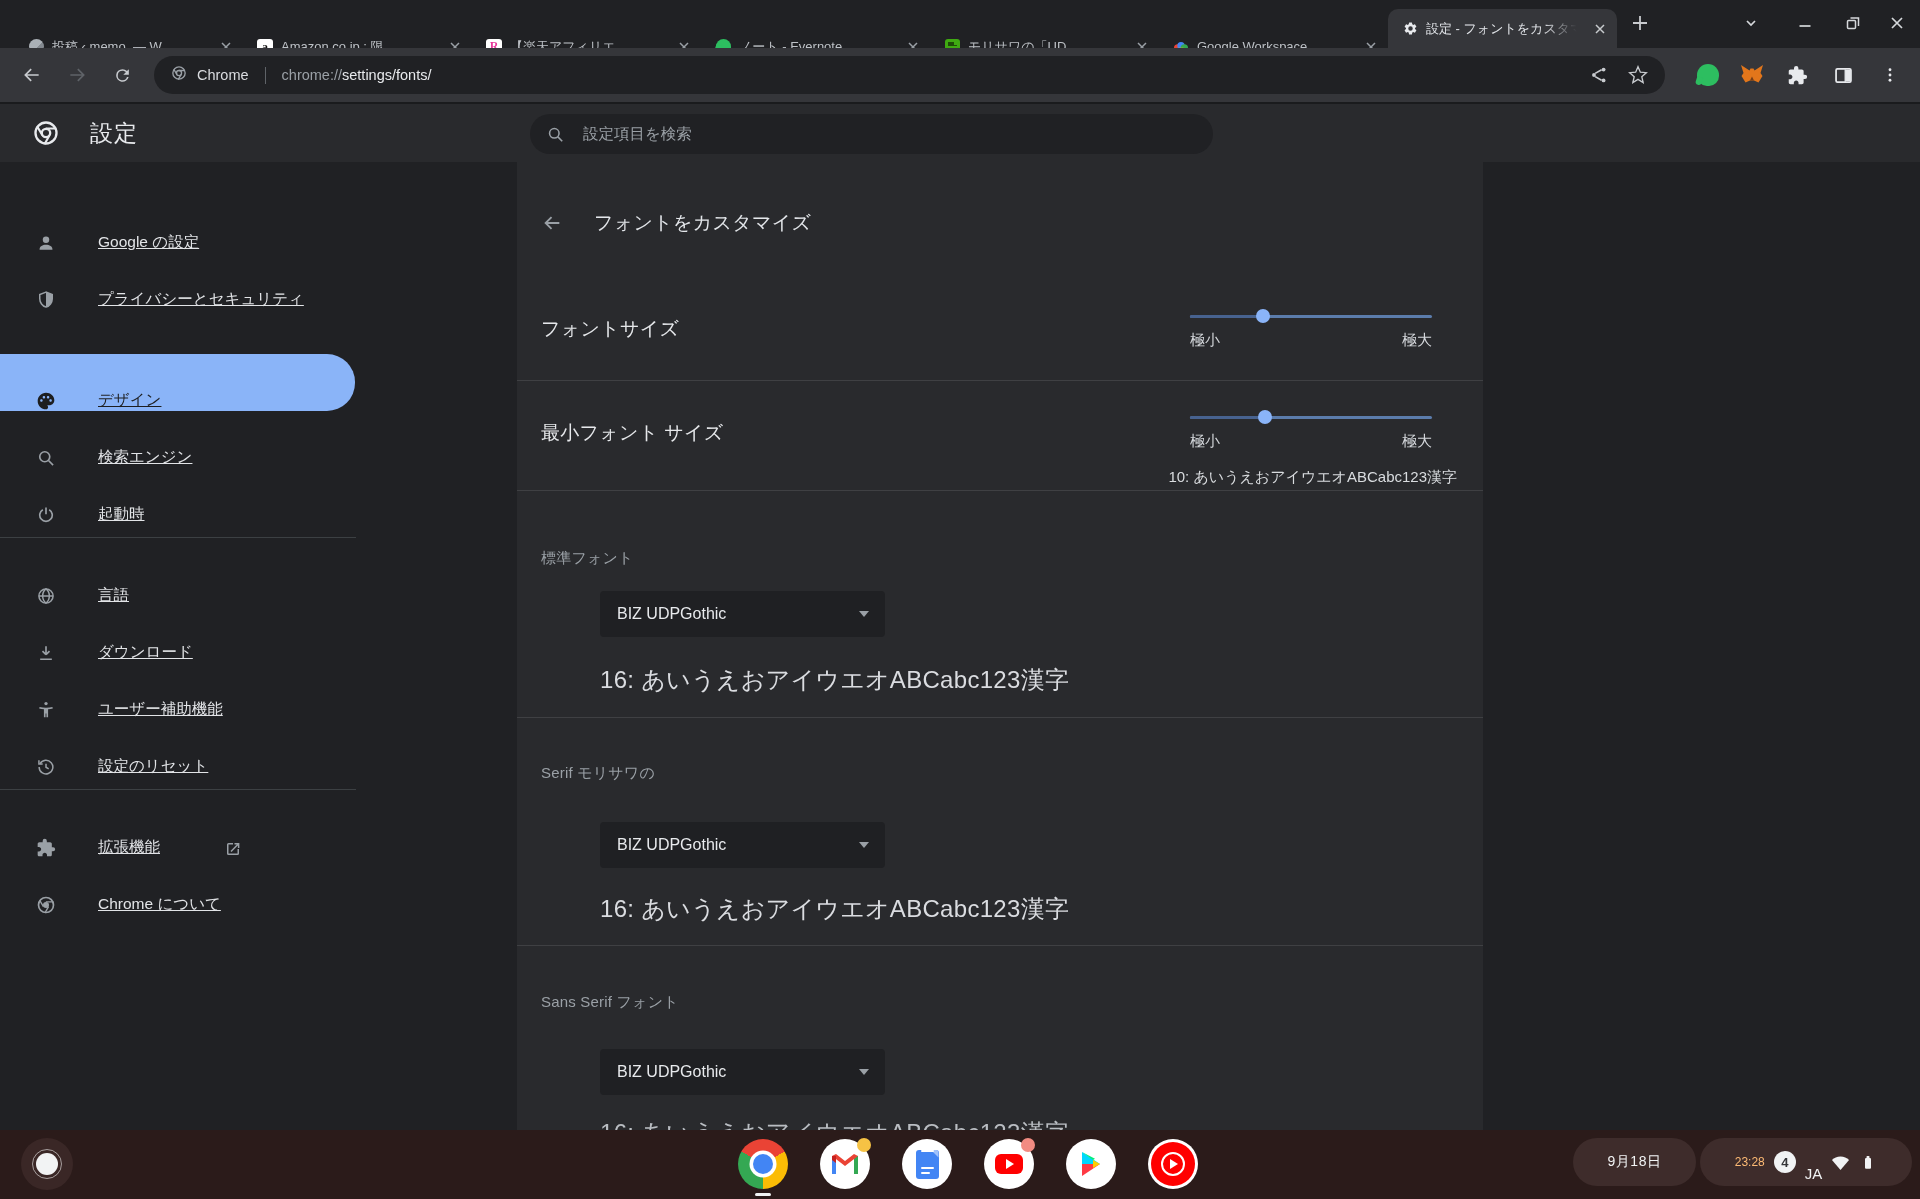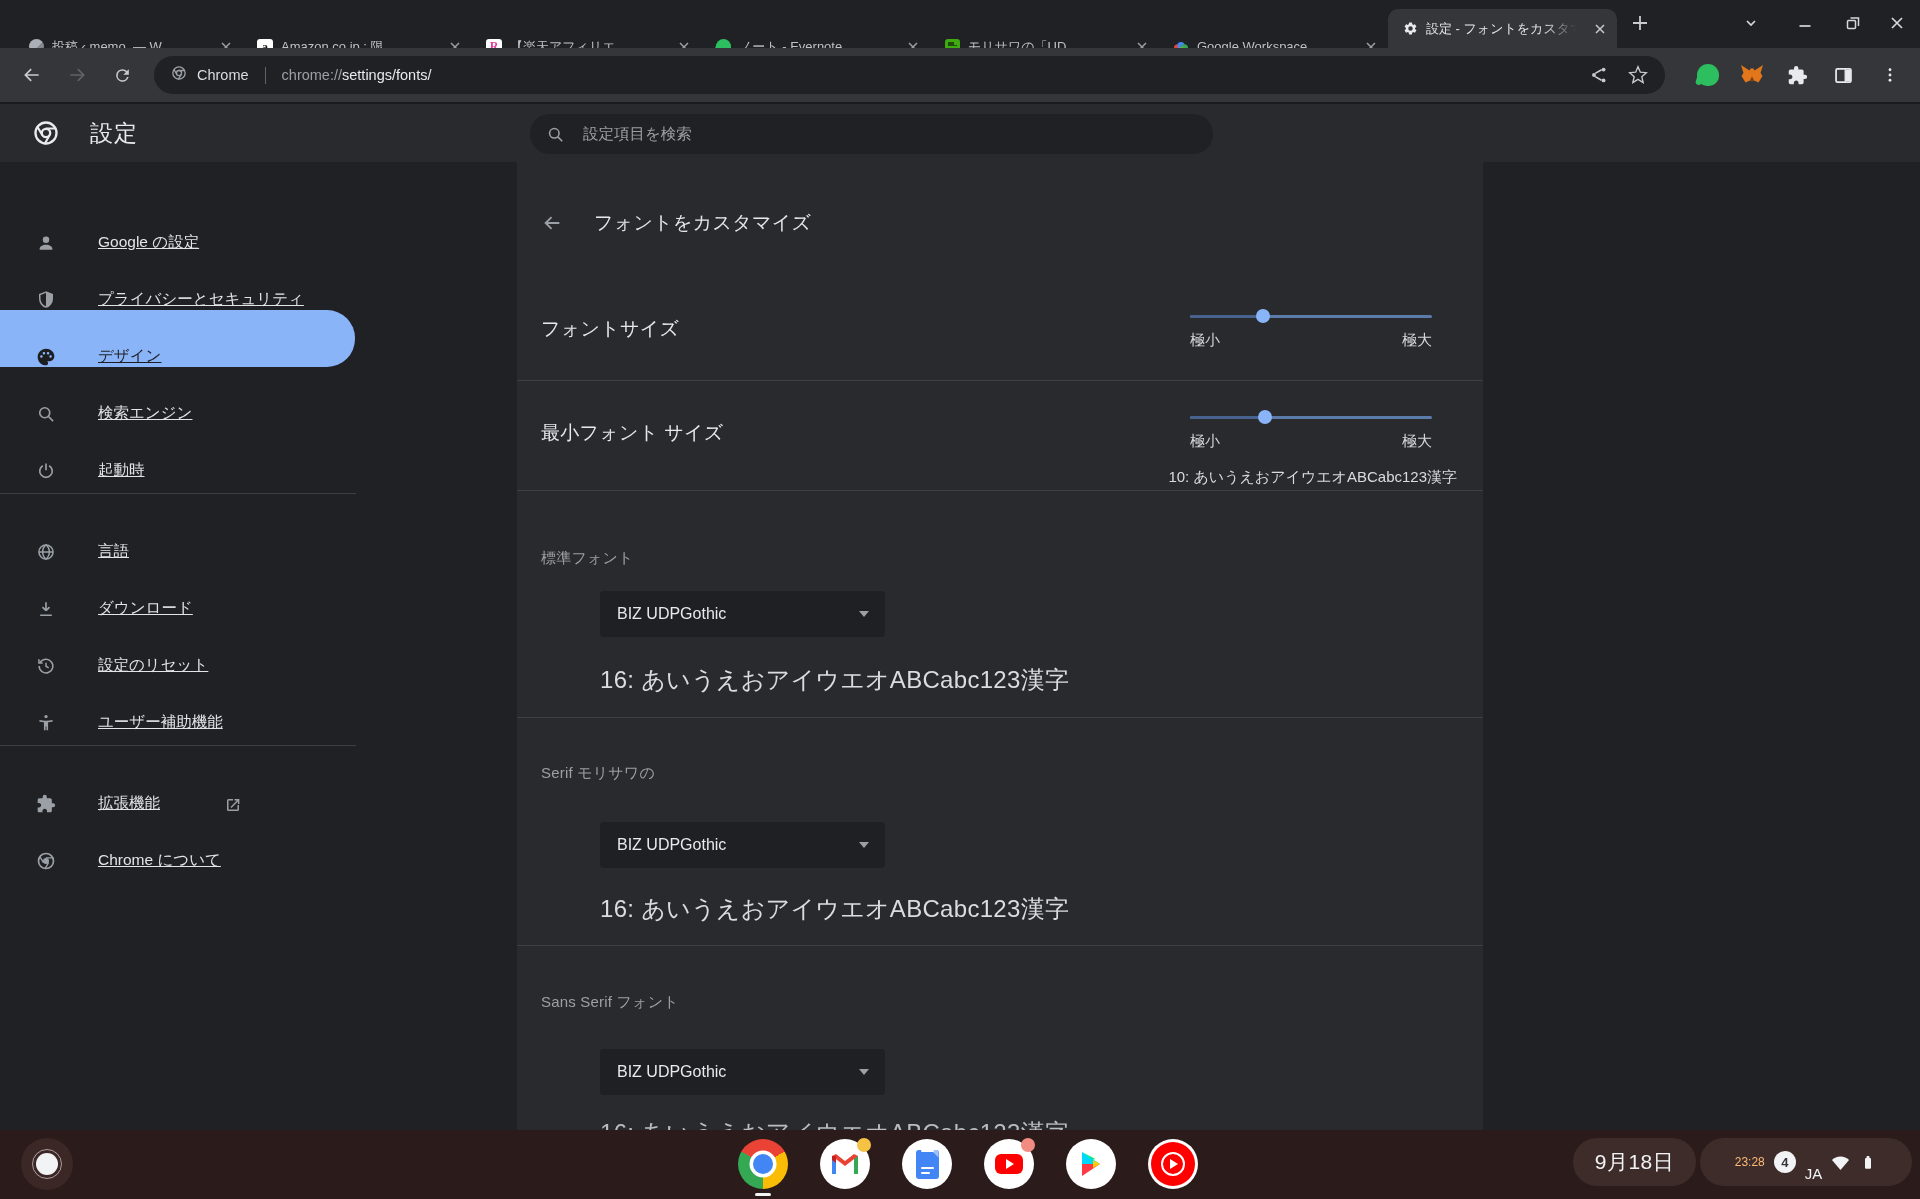--- a/index.html
+++ b/index.html
@@ -44,21 +44,21 @@
   .settings-header { position:absolute; left:0; top:102px; width:1920px; height:60px; background:#292a2d; border-top:2px solid #1a1b1d; }
   .sh-logo { position:absolute; left:32px; top:15px; width:28px; height:28px; }
   .sh-title { position:absolute; left:90px; top:14px; font-size:23px; color:#e8eaed; letter-spacing:1px; }
   .sh-search { position:absolute; left:530px; top:10px; width:683px; height:40px; background:#202124; border-radius:20px; display:flex; align-items:center; padding:0 16px; gap:18px; cursor:text; }
   .sh-search .placeholder { font-size:15.5px; color:#9aa0a6; }
 
   
   .sidebar { position:absolute; left:0; top:162px; width:356px; bottom:69px; padding-top:34px; }
   .nav-item { height:57px; display:flex; align-items:flex-end; gap:42px; padding-left:36px; cursor:pointer; color:#e2e4e7; font-size:15.5px; font-weight:500;text-decoration:underline; }
   .nav-item .nicon { width:20px; height:20px; flex:0 0 20px; display:flex; align-items:center; justify-content:center; }
-  .nav-item.selected { background:#8ab4f8; width:355px; border-radius:0 28px 28px 0; color:#1d1e20; }
+  .nav-item.selected { background:#8ab4f8; width:355px; border-radius:0 28px 28px 0; color:#1d1e20;margin-top:44px; }
   .nav-divider { border:none; border-top:1px solid #3c4043; margin:12px 0 11px 0; }
   .extlink { margin-left:22px; display:flex; }
 
   
   .content { position:absolute; left:517px; top:162px; width:966px; height:968px; background:#292a2d; overflow:hidden; }
   .c-abs { position:absolute; }
   .content-title-row { top:48px; left:24px; display:flex; align-items:center; gap:31px; }
   .page-title { font-size:19px; color:#e3e6ea; letter-spacing:.3px; }
   .row-label { font-size:19px; color:#e6e8eb; letter-spacing:.3px; }
   .divider { left:0; right:0; height:1px; background:#3f4043; }
@@ -94,21 +94,21 @@
   .docs-page .fold { position:absolute; top:0; right:0; width:8px; height:8px; background:#a1c2fa; clip-path:polygon(0 0,100% 100%,100% 0); }
   
   .yt-rect { width:28px; height:20px; background:#ff0000; border-radius:6px; display:flex; align-items:center; justify-content:center; }
   .yt-rect .tri { width:0; height:0; border-left:8px solid #fff; border-top:5px solid transparent; border-bottom:5px solid transparent; margin-left:2px; }
   
   .ytm { width:44px; height:44px; border-radius:50%; background:#f00; display:flex; align-items:center; justify-content:center; }
   .ytm .ring { width:24px; height:24px; border:2.5px solid #fff; border-radius:50%; display:flex; align-items:center; justify-content:center; }
   .ytm .tri { width:0; height:0; border-left:8px solid #fff; border-top:5px solid transparent; border-bottom:5px solid transparent; margin-left:2px; }
 
   .status-pill { position:absolute; top:8px; height:48px; background:#3e2c2b; border-radius:24px; display:flex; align-items:center; justify-content:center; cursor:pointer; border:none; }
-  #date-pill { left:1573px; width:123px; font-size:21px; color:#f1f3f4; letter-spacing:.5px; }
+  #date-pill { left:1573px; width:123px; font-size:14px; color:#f1f3f4; letter-spacing:.5px; }
   #tray-pill { left:1700px; width:212px; gap:9px; padding:0 15px; }
   #tray-pill .time { font-size:12px; color:#fdba74; }
   .badge { width:22px; height:22px; border-radius:50%; background:#f1f3f4; color:#343538; font-size:13px; font-weight:bold; display:flex; align-items:center; justify-content:center; }
   .ime { font-size:15px; font-weight:500; color:#f1f3f4;margin-top:22px; }
 
   
   .fav-box { width:16px; height:16px; border-radius:3px; background:#fff; display:flex; align-items:center; justify-content:center; position:relative; font-family:"Liberation Serif","DejaVu Serif",serif; }
   .amazon-a { font-size:12px; font-weight:bold; color:#111; line-height:1; }
   .amazon-smile { position:absolute; bottom:2px; left:3.5px; width:8px; height:3px; border-bottom:1.6px solid #ff9900; border-radius:0 0 6px 6px; }
   .rakuten-r { font-size:12px; font-weight:bold; color:#e6399b; line-height:1; border-bottom:1.6px solid #e6399b; }
@@ -401,35 +401,35 @@
     <div class="nav-item">
       <span class="nicon">
           <svg width="20" height="20" viewBox="0 0 24 24" fill="none" stroke="#9aa0a6" stroke-width="2">
             <path d="M12 4v10m0 0-4.2-4.2M12 14l4.2-4.2M5 19.5h14"></path>
           </svg>
         </span>
       <span>ダウンロード</span>
     </div>
     <div class="nav-item">
       <span class="nicon">
+          <svg width="20" height="20" viewBox="0 0 24 24" fill="#9aa0a6">
+            <circle cx="12" cy="4.3" r="2"></circle>
+            <path d="M19.7 8.3c-2.3.6-4.9.9-7.7.9s-5.4-.3-7.7-.9L3.8 10.2c1.7.45 3.5.75 5.7.9v9.6h2v-4.6h1v4.6h2v-9.6c2.2-.15 4-.45 5.7-.9z"></path>
+          </svg>
+        </span>
+      <span>ユーザー補助機能</span>
+    </div>
+    <div class="nav-item">
+      <span class="nicon">
           <svg width="20" height="20" viewBox="0 0 24 24" fill="none" stroke="#9aa0a6" stroke-width="1.8">
             <path d="M4.8 8.2A8.2 8.2 0 1 1 3.8 12"></path>
             <path d="M3.5 4v4.5H8M12 8v4.3l3.2 1.9"></path>
           </svg>
         </span>
       <span>設定のリセット</span>
-    </div>
-    <div class="nav-item">
-      <span class="nicon">
-          <svg width="20" height="20" viewBox="0 0 24 24" fill="#9aa0a6">
-            <circle cx="12" cy="4.3" r="2"></circle>
-            <path d="M19.7 8.3c-2.3.6-4.9.9-7.7.9s-5.4-.3-7.7-.9L3.8 10.2c1.7.45 3.5.75 5.7.9v9.6h2v-4.6h1v4.6h2v-9.6c2.2-.15 4-.45 5.7-.9z"></path>
-          </svg>
-        </span>
-      <span>ユーザー補助機能</span>
     </div>
     <hr class="nav-divider">
     <div class="nav-item">
       <span class="nicon">
           <svg width="20" height="20" viewBox="0 0 24 24" fill="#9aa0a6">
             <path d="M20.5 11H19V7c0-1.1-.9-2-2-2h-4V3.5a2.5 2.5 0 0 0-5 0V5H4c-1.1 0-2 .9-2 2v3.8h1.5c1.49 0 2.7 1.21 2.7 2.7s-1.21 2.7-2.7 2.7H2V20c0 1.1.9 2 2 2h3.8v-1.5c0-1.49 1.21-2.7 2.7-2.7s2.7 1.21 2.7 2.7V22H17c1.1 0 2-.9 2-2v-4h1.5a2.5 2.5 0 0 0 0-5z"></path>
           </svg>
         </span>
       <span>拡張機能</span>
       <span class="extlink">

